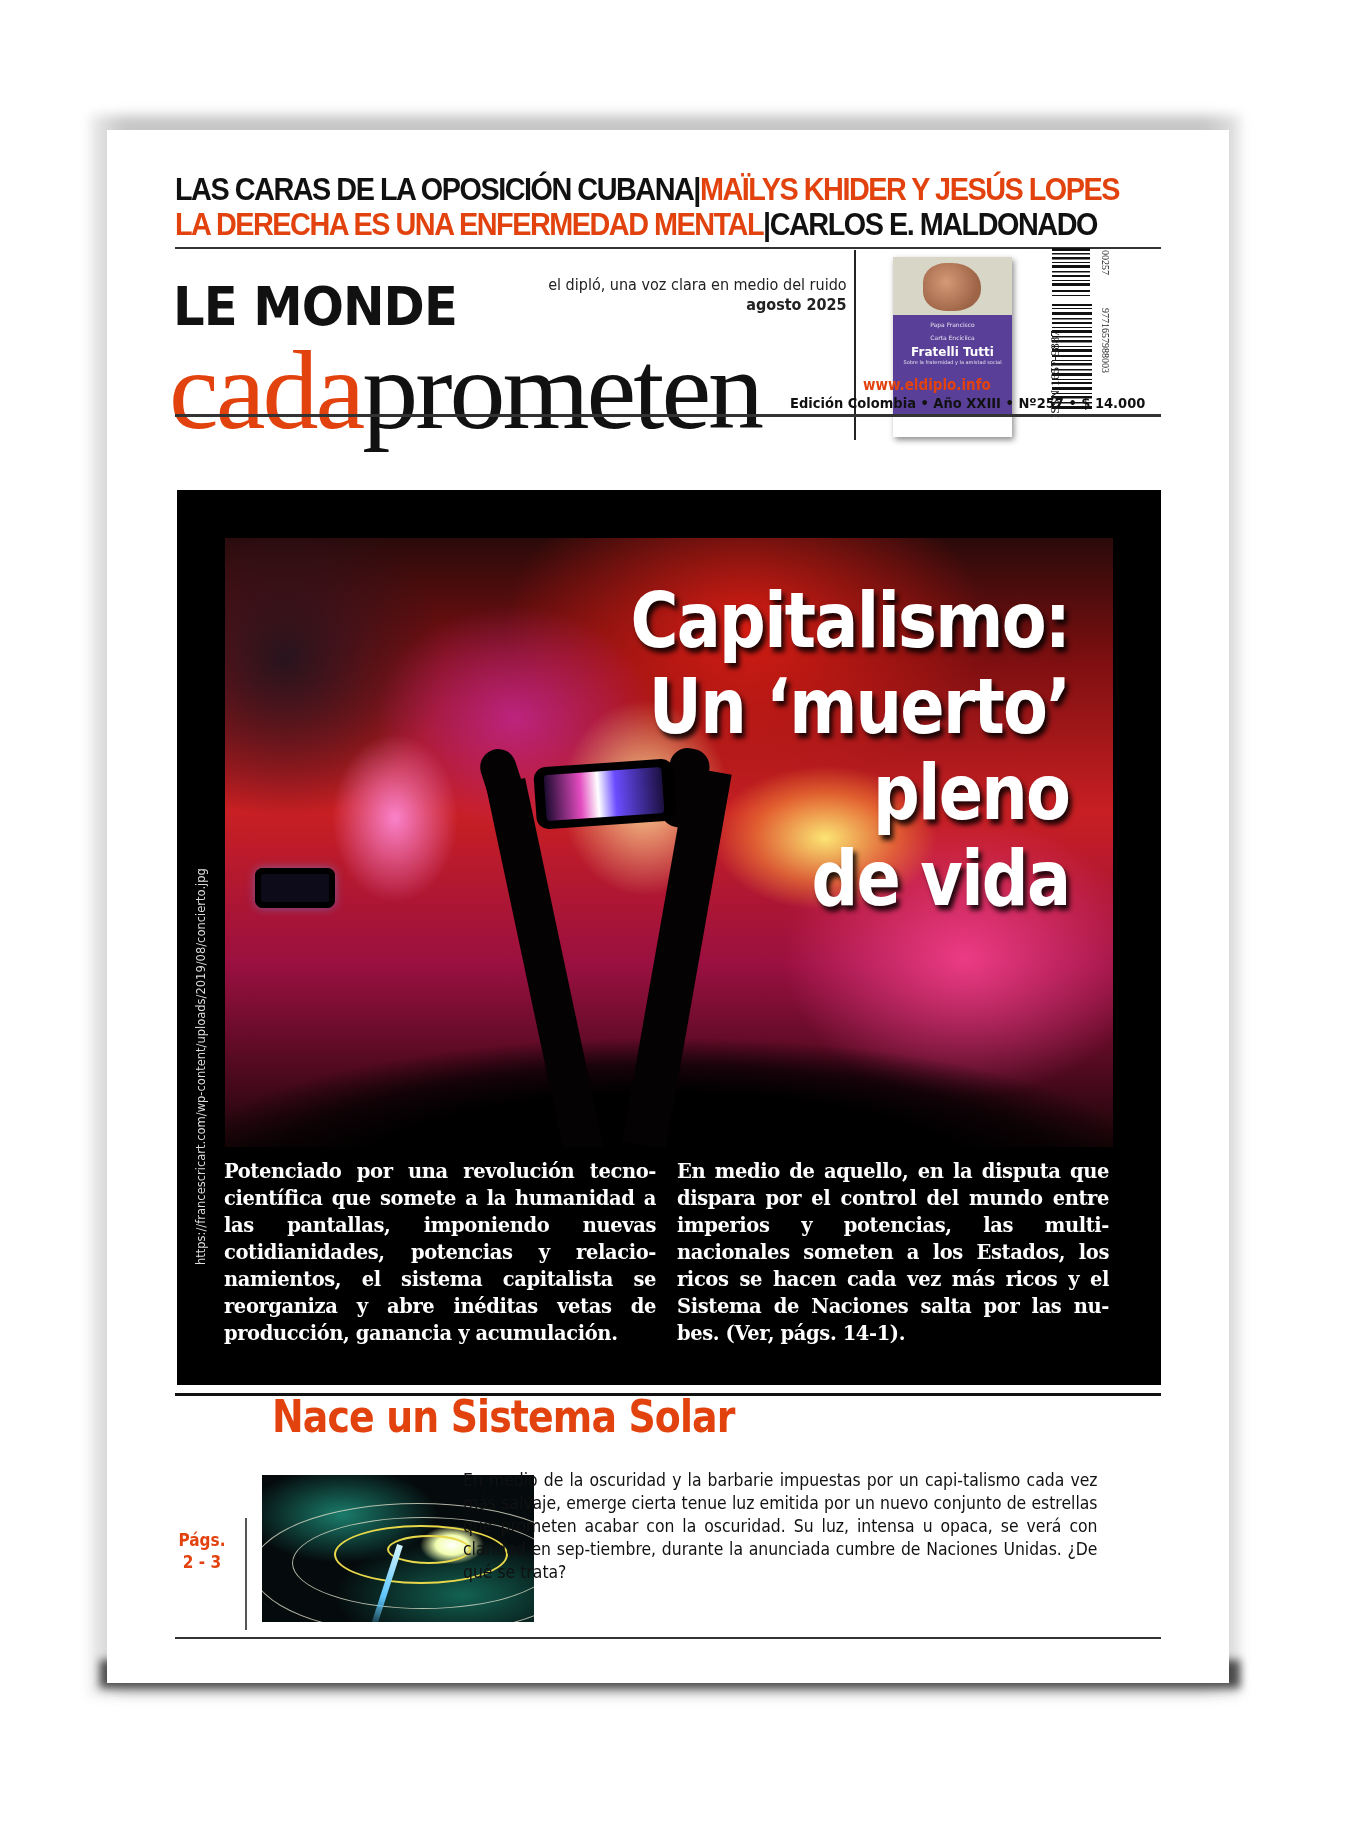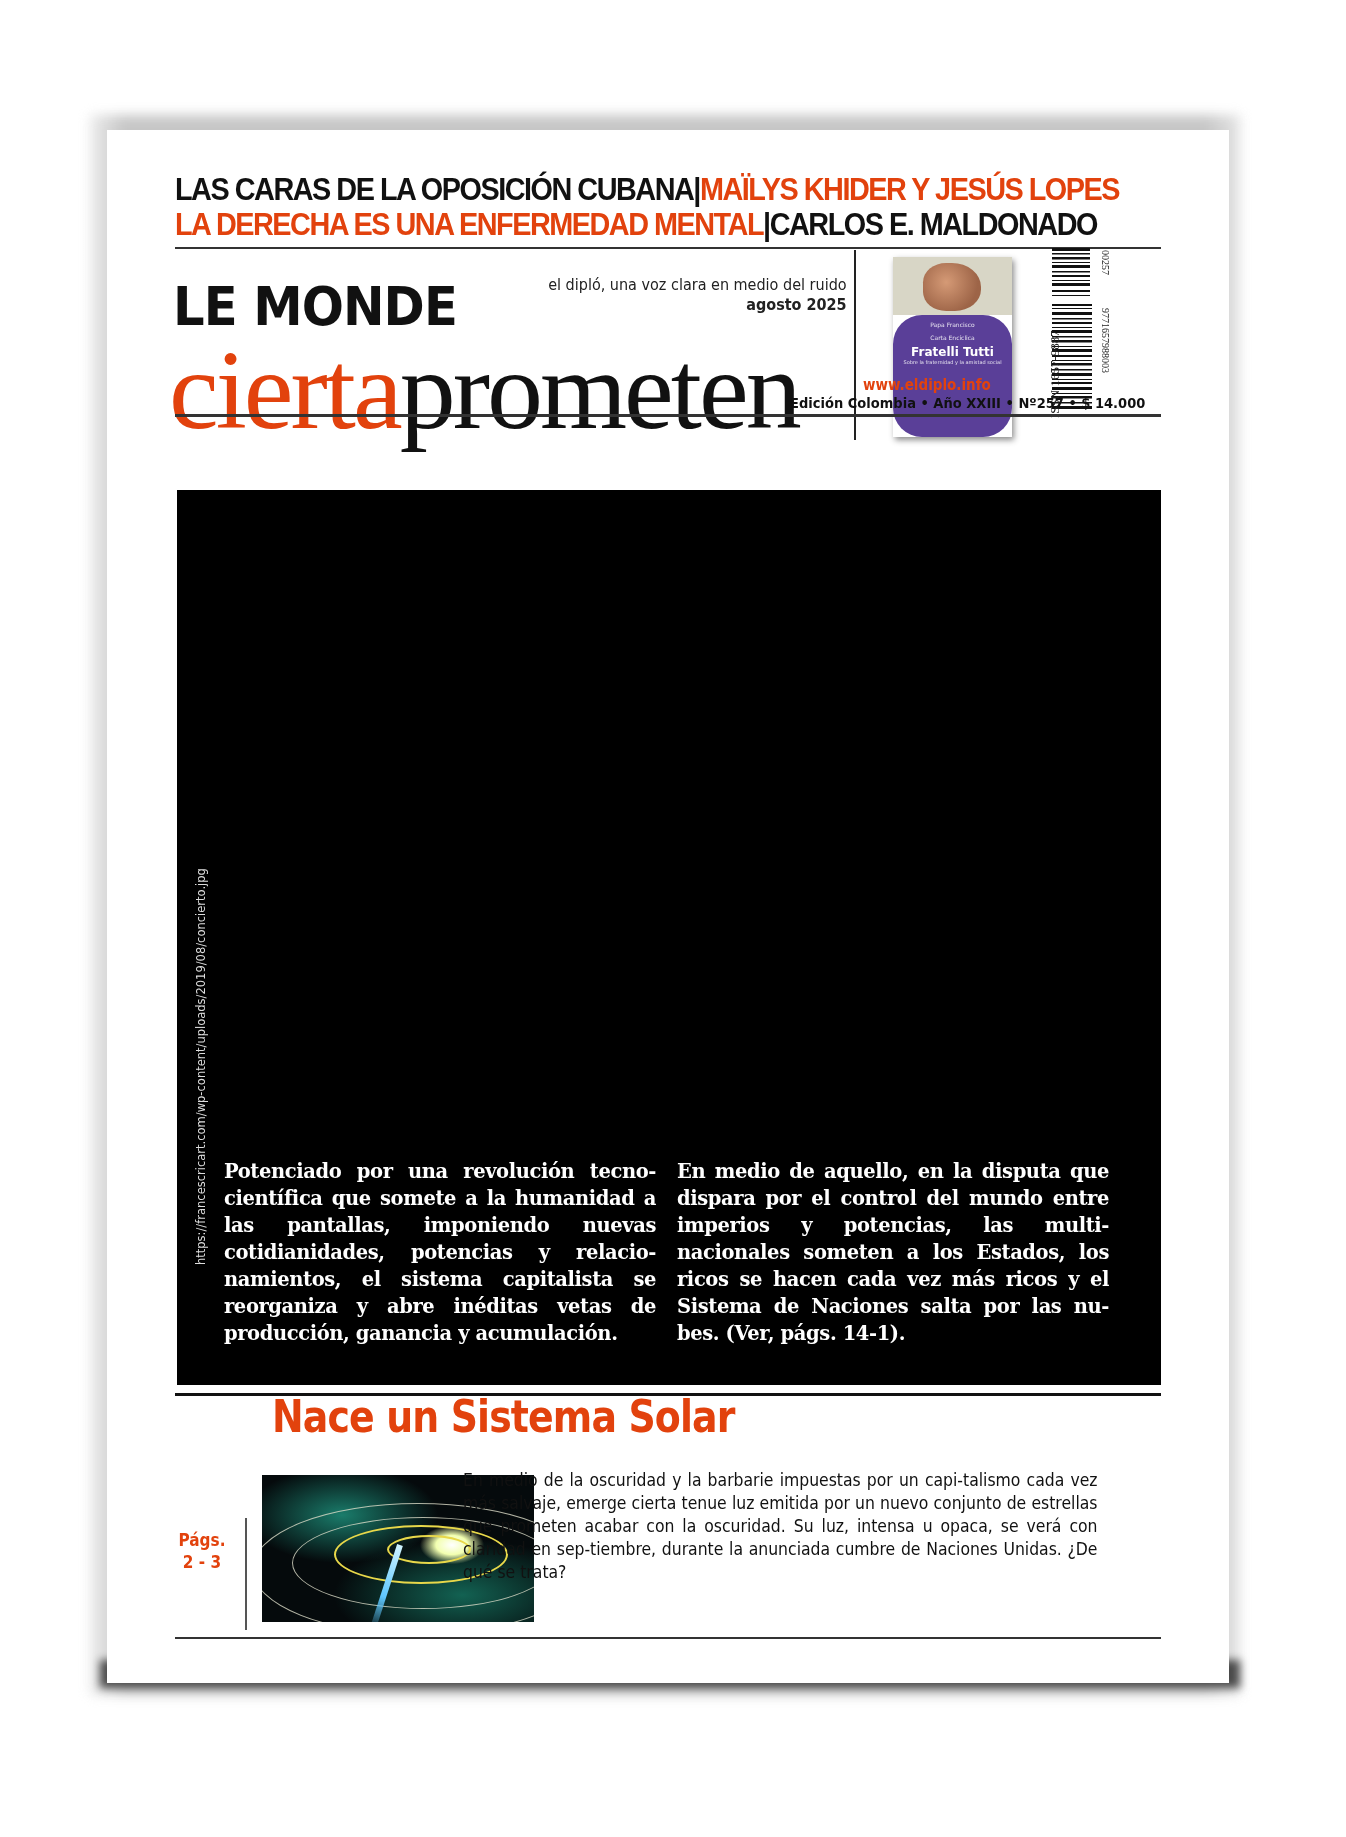--- a/index.html
+++ b/index.html
@@ -47,21 +47,21 @@
     white-space:nowrap;
   }
   .tagline .date { font-weight:bold; }
   .book {
     left:786px; top:127px; width:119px; height:180px; box-shadow:2px 3px 6px rgba(0,0,0,.45);
     overflow:hidden;
   }
   .book-top { height:58px; background:#d8d6c6; position:relative; }
   .book-hand { position:absolute; left:30px; top:6px; width:58px; height:48px; border-radius:40% 50% 45% 40%;
     background:radial-gradient(circle at 40% 40%,#d59a76,#9d6447 70%); }
-  .book-bottom { height:122px; background:#5a3f98; color:#fff; text-align:center; font-family:"DejaVu Sans", sans-serif;border-radius:29px; }
+  .book-bottom { height:102px; background:#5a3f98; color:#fff; text-align:center; font-family:"DejaVu Sans", sans-serif; }
   .book-small { font-size:6px; opacity:.85; padding-top:6px; }
   .book-title { font-size:12px; font-weight:bold; margin-top:4px; }
   .book-sub { font-size:5px; opacity:.85; }
   .barcode {
     left:945px; top:108px; width:60px; height:190px;
   }
   .isbn {
     left:942px; top:178px; width:0; height:0;
   }
   .isbn span {
@@ -159,21 +159,21 @@
   </div>
   <div class="abs kicker k2">
     <span class="red">LA DERECHA ES UNA ENFERMEDAD MENTAL</span><span class="blk">|</span><span class="blk">CARLOS E. MALDONADO</span>
   </div>
 
   <div class="abs rule" style="left:68px; top:117px; width:986px;"></div>
   <div class="abs vrule" style="left:747px; top:120px; height:190px;"></div>
 
   <div class="abs masthead-le">LE MONDE</div>
   <div class="abs masthead-dip">
-    <span class="red">cierta</span><span class="blk">prometen</span>
+    <span class="red">cada</span><span class="blk">prometen</span>
   </div>
   <div class="abs tagline">
     <div>el dipló, una voz clara en medio del ruido</div>
     <div class="date">agosto 2025</div>
   </div>
 
   <div class="abs book">
     <div class="book-top">
       <div class="book-hand"></div>
     </div>
@@ -228,20 +228,37 @@
   <div class="abs isbn">
     <span>ISSN 1657-9887</span>
   </div>
 
   <div class="abs site">www.eldiplo.info</div>
   <div class="abs edition">Edición Colombia • Año XXIII • Nº257 • $ 14.000</div>
 
   <div class="abs rule" style="left:68px; top:284px; width:986px; height:3px;"></div>
 
   <div class="abs hero">
+    <div class="photo">
+      <div class="crowd"></div>
+      <div class="arm" style="left:300px; top:240px; width:40px; height:380px; transform:rotate(-12deg);"></div>
+      <div class="arm" style="left:430px; top:230px; width:44px; height:380px; transform:rotate(10deg);"></div>
+      <div class="arm" style="left:262px; top:210px; width:36px; height:80px; border-radius:18px; transform:rotate(-18deg);"></div>
+      <div class="arm" style="left:440px; top:210px; width:40px; height:80px; border-radius:18px; transform:rotate(12deg);"></div>
+      <div class="phone">
+          <div class="phone-screen"></div>
+        </div>
+      <div class="arm" style="left:30px; top:330px; width:80px; height:40px; border-radius:8px; background:#0d0b1a; box-shadow:inset 0 0 0 6px #000, 0 0 10px rgba(80,160,255,.5);"></div>
+      <div class="headline">
+        <div>Capitalismo:</div>
+        <div>Un ‘muerto’</div>
+        <div>pleno</div>
+        <div>de vida</div>
+      </div>
+    </div>
     <div class="credit">
       <span>https://francescricart.com/wp-content/uploads/2019/08/concierto.jpg</span>
     </div>
     <div class="deck left">Potenciado por una revolución tecno-científica que somete a la humanidad a las pantallas, imponiendo nuevas cotidianidades, potencias y relacio-namientos, el sistema capitalista se reorganiza y abre inéditas vetas de producción, ganancia y acumulación.</div>
     <div class="deck right">En medio de aquello, en la disputa que dispara por el control del mundo entre imperios y potencias, las multi-nacionales someten a los Estados, los ricos se hacen cada vez más ricos y el Sistema de Naciones salta por las nu-bes. (Ver, págs. 14-1).</div>
   </div>
 
   <div class="abs rule" style="left:68px; top:1263px; width:986px; height:3px; background:#111;"></div>
 
   <div class="abs sec2-title">Nace un Sistema Solar</div>

